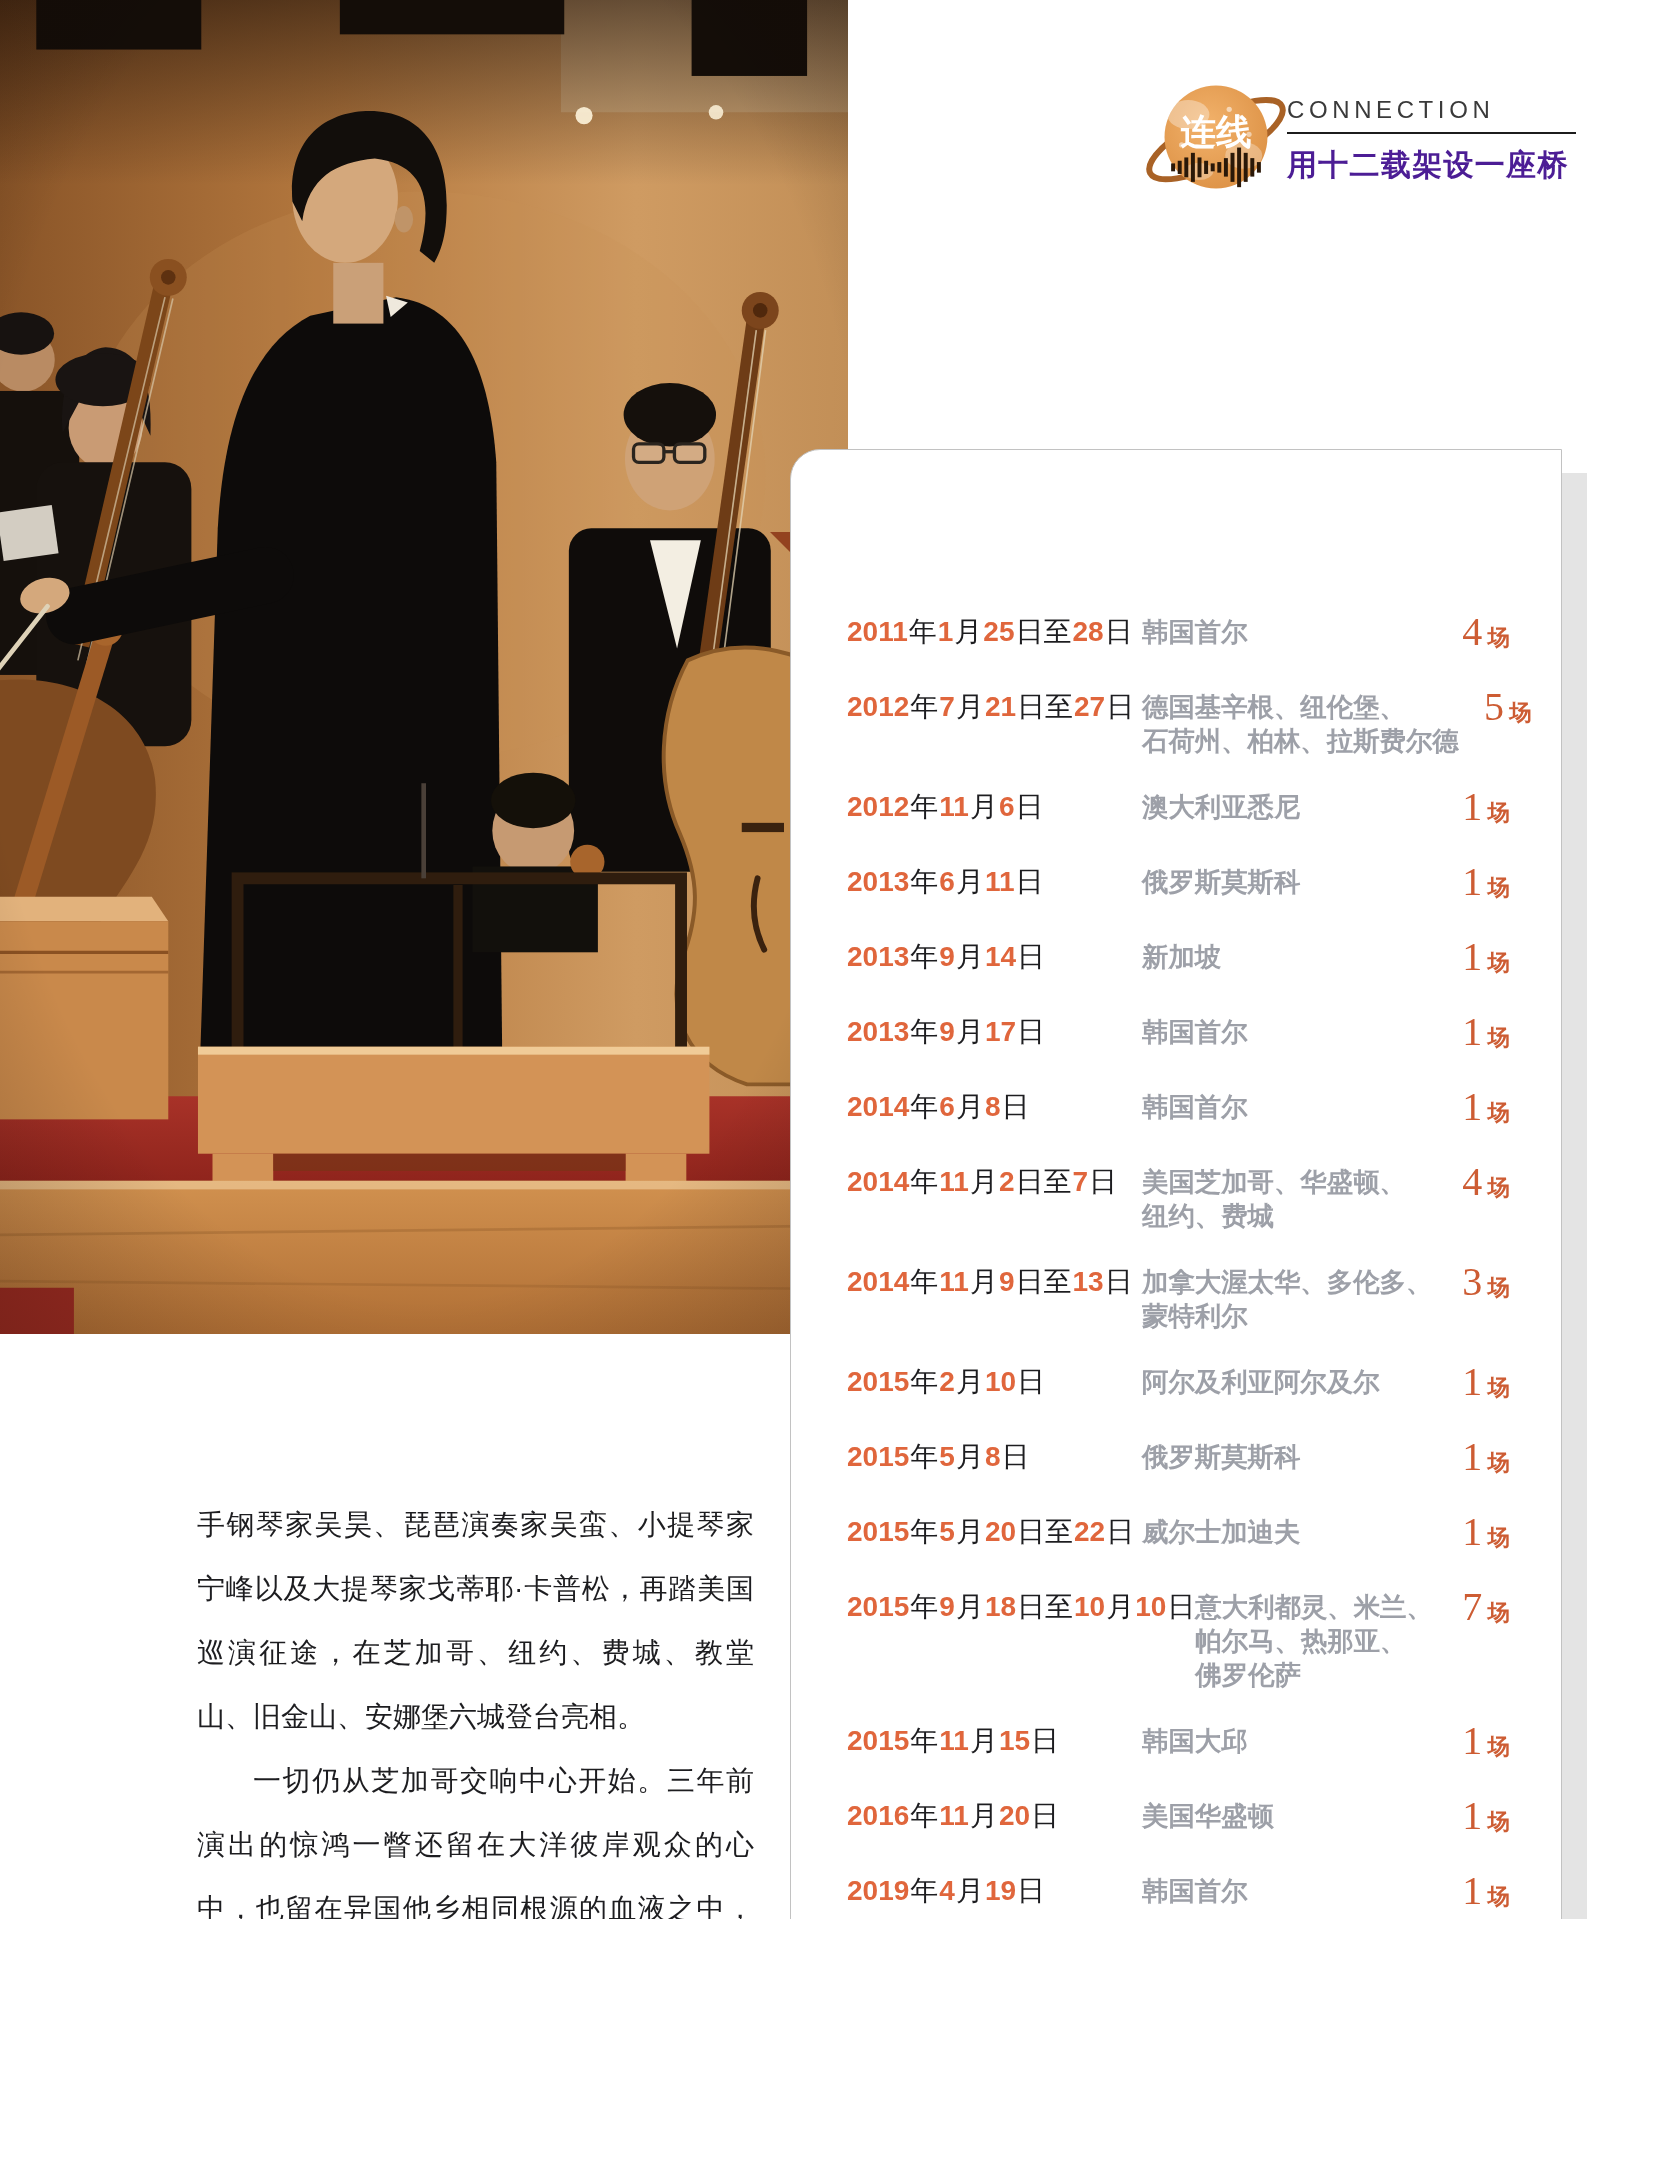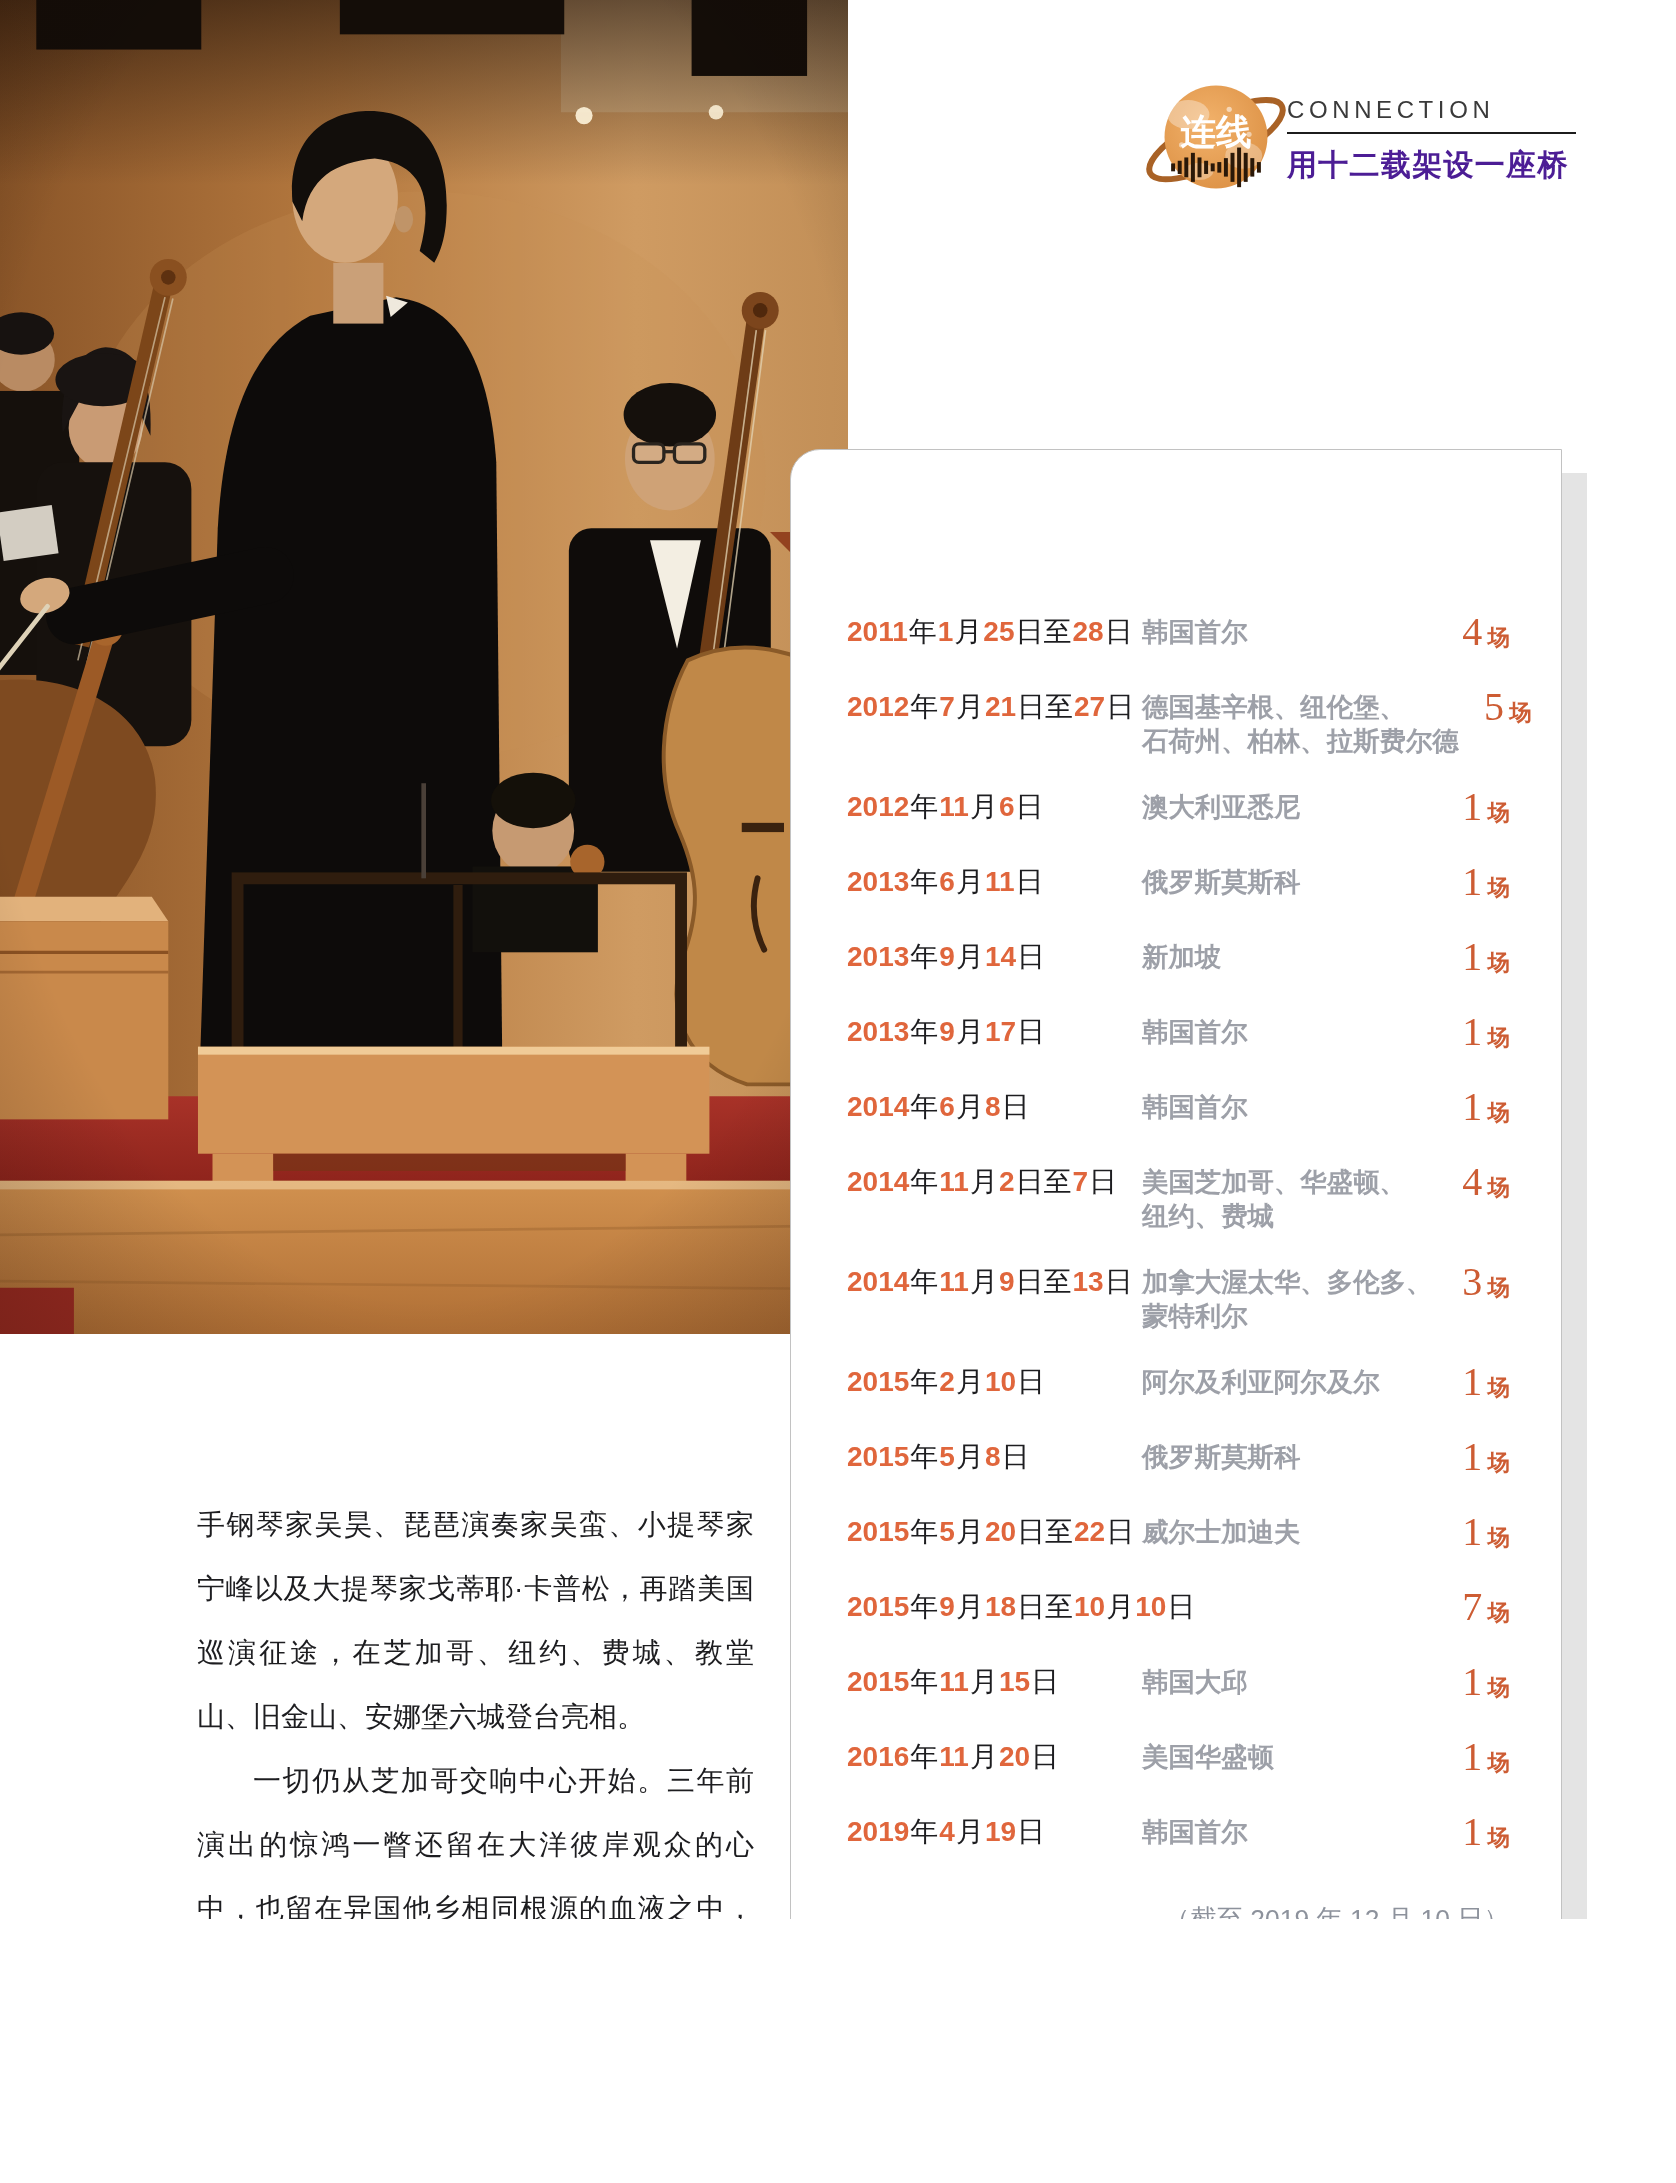--- a/index.html
+++ b/index.html
@@ -341,20 +341,25 @@
       </div>
       <div class="row">
         <div class="cell-date"><span class="d">2015</span>年<span class="d">5</span>月<span class="d">20</span>日至<span class="d">22</span>日</div>
         <div class="cell-loc">
           <div class="loc-line">威尔士加迪夫</div>
         </div>
         <div class="cell-count"><span class="count-num">1</span><span class="count-suffix">场</span></div>
       </div>
       <div class="row">
         <div class="cell-date"><span class="d">2015</span>年<span class="d">9</span>月<span class="d">18</span>日至<span class="d">10</span>月<span class="d">10</span>日</div>
+        <div class="cell-loc">
+          <div class="loc-line">意大利都灵、米兰、</div>
+          <div class="loc-line">帕尔马、热那亚、</div>
+          <div class="loc-line">佛罗伦萨</div>
+        </div>
         <div class="cell-count"><span class="count-num">7</span><span class="count-suffix">场</span></div>
       </div>
       <div class="row">
         <div class="cell-date"><span class="d">2015</span>年<span class="d">11</span>月<span class="d">15</span>日</div>
         <div class="cell-loc">
           <div class="loc-line">韩国大邱</div>
         </div>
         <div class="cell-count"><span class="count-num">1</span><span class="count-suffix">场</span></div>
       </div>
       <div class="row">

